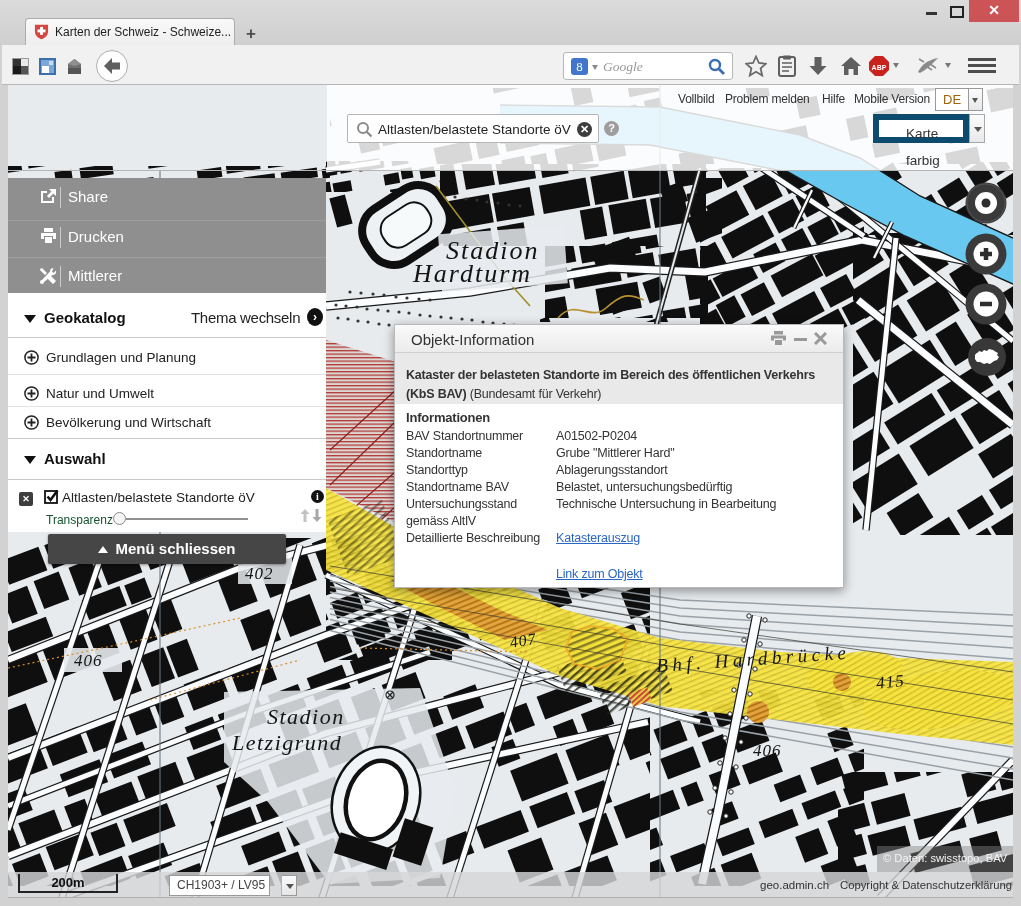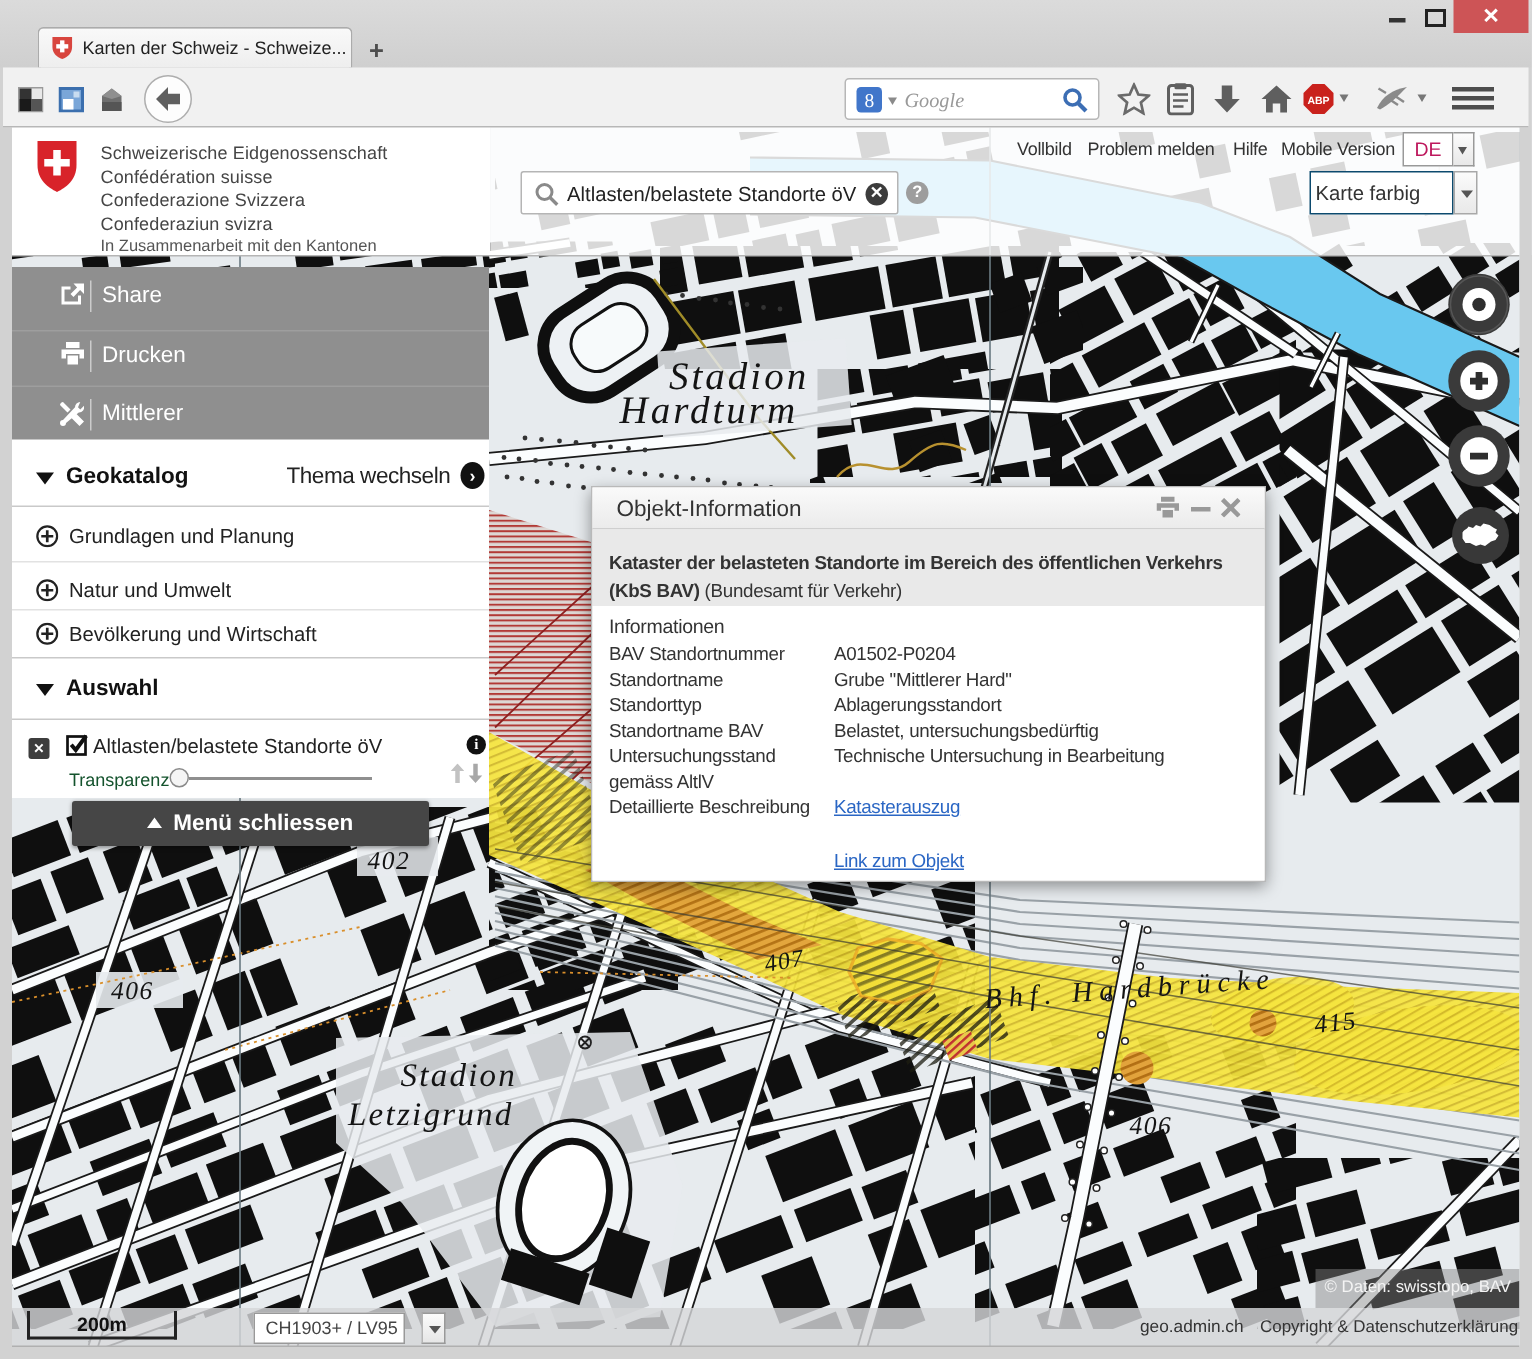--- a/index.html
+++ b/index.html
@@ -21,27 +21,27 @@
 #searchbar .g8{position:absolute;left:7px;top:5px;width:17px;height:17px;background:#4176ca;border-radius:3px;color:#fff;font-size:13px;text-align:center;line-height:17px;font-family:"Liberation Serif",serif}
 #searchbar .ph{position:absolute;left:39px;top:6px;font-style:italic;color:#999;font-size:13.5px;font-family:"Liberation Serif",serif}
 #hamburger{position:absolute;left:966px;top:13px;width:28px;height:16px}
 #hamburger div{height:3px;background:#4d4d4d;margin-bottom:3px}
 
 #page{position:absolute;left:8px;top:85px;width:1005px;height:813px;background:#e7ebee;overflow:hidden}
 #hdrleft{position:absolute;left:0px;top:0px;width:319px;height:85px;background:#fff;z-index:5}
 #hdrright{position:absolute;left:319px;top:0px;width:686px;height:85px;background:rgba(255,255,255,0.84);z-index:5}
 #hdrborder{position:absolute;left:0;top:85px;width:1005px;height:1px;background:#b5b5b5;z-index:6}
 .hlink{position:absolute;top:7px;font-size:12px;letter-spacing:-0.2px;color:#333;z-index:6;white-space:nowrap}
-#debox{position:absolute;left:927px;top:3px;width:34px;height:23px;border:1px solid #999;background:#fff;font-size:13px;color:#be185d;padding-left:7px;line-height:21px;z-index:6}
+#debox{position:absolute;left:927px;top:3px;width:34px;height:23px;border:1px solid #999;background:#fff;font-size:13px;color:#a16207;padding-left:7px;line-height:21px;z-index:6}
 #decaret{position:absolute;left:961px;top:3px;width:14px;height:23px;border:1px solid #999;border-left:none;background:linear-gradient(#fcfcfc,#e8e8e8);z-index:6}
 #searchfield{position:absolute;left:339px;top:29px;width:252px;height:29px;background:#fff;border:1px solid #b5b5b5;border-radius:2px;z-index:6}
 #searchfield .tx{position:absolute;left:30px;top:7px;font-size:13.5px;color:#222}
 #clearbtn{position:absolute;left:229px;top:7px;width:15px;height:15px;border-radius:50%;background:#3c3c3c;color:#fff;font-size:11px;line-height:14px;text-align:center;font-weight:bold}
 #helpbtn{position:absolute;left:596px;top:36px;width:15px;height:15px;border-radius:50%;background:#9d9d9d;color:#fff;font-size:11px;line-height:14px;text-align:center;font-weight:bold;z-index:6}
-#mapmode{position:absolute;left:865px;top:29px;width:96px;height:29px;background:#fff;border:1px solid #0c4a6e;font-size:13.5px;color:#333;line-height:27px;padding-left:3px;z-index:6}
+#mapmode{position:absolute;left:865px;top:29px;width:96px;height:29px;background:#fff;border:6px solid #0c4a6e;font-size:13.5px;color:#333;line-height:27px;padding-left:27px;z-index:6}
 #mapmodecaret{position:absolute;left:961px;top:29px;width:16px;height:29px;background:linear-gradient(#fbfbfb,#e9e9e9);border:1px solid #a8a8a8;z-index:6}
 .caretdown{position:absolute;width:0;height:0;border-left:4px solid transparent;border-right:4px solid transparent;border-top:5px solid #555}
 
 #graymenu{position:absolute;left:0px;top:93px;width:318px;height:118px;background:#8f8f8f;z-index:7}
 .gmrow{position:absolute;left:0;width:318px;height:39px;color:#fff;font-size:15px}
 .gmrow .lbl{position:absolute;left:60px;top:10px}
 .gmrow .bar{position:absolute;left:52px;top:9px;width:1px;height:21px;background:rgba(255,255,255,0.55)}
 .gmsep{position:absolute;left:0;width:318px;height:1px;background:#9e9e9e}
 #whitepanel{position:absolute;left:0px;top:208px;width:318px;height:239px;background:#fff;z-index:7}
 .tri-d{position:absolute;width:0;height:0;border-left:6px solid transparent;border-right:6px solid transparent;border-top:8px solid #111}
@@ -1652,29 +1652,20 @@
 <text x="413" y="282" font-family="Liberation Serif,serif" font-style="italic" font-size="26" fill="#141414" letter-spacing="2">Hardturm</text>
 <text x="267" y="724" font-family="Liberation Serif,serif" font-style="italic" font-size="22" fill="#141414" letter-spacing="1.5">Stadion</text>
 <text x="232" y="750" font-family="Liberation Serif,serif" font-style="italic" font-size="22" fill="#141414" letter-spacing="1.5">Letzigrund</text>
 <text x="656" y="665" font-family="Liberation Serif,serif" font-style="italic" font-size="19" fill="#141414" letter-spacing="4.5" transform="rotate(-4 758 658)">Bhf. Hardbrücke</text>
 <text x="74" y="666" font-family="Liberation Serif,serif" font-style="italic" font-size="17" fill="#141414" letter-spacing="1">406</text>
 <text x="245" y="579" font-family="Liberation Serif,serif" font-style="italic" font-size="17" fill="#141414" letter-spacing="1">402</text>
 <text x="509" y="645" font-family="Liberation Serif,serif" font-style="italic" font-size="16" fill="#141414" letter-spacing="1" transform="rotate(-10 527 637)">407</text>
 <text x="753" y="756" font-family="Liberation Serif,serif" font-style="italic" font-size="17" fill="#141414" letter-spacing="1">406</text>
 <text x="876" y="687" font-family="Liberation Serif,serif" font-style="italic" font-size="17" fill="#141414" letter-spacing="1" transform="rotate(-6 892 680)">415</text>
 </svg>
-<div id="hdrleft">
- <svg style="position:absolute;left:16px;top:8px" width="28" height="37" viewBox="0 0 28 37">
-          <path d="M1 1 h26 v16 c0 10-7 15-13 18 C8 32 1 27 1 17 Z" fill="#d8232a"></path>
-          <rect x="11.5" y="7" width="5" height="17" fill="#fff"></rect>
-          <rect x="5.5" y="13" width="17" height="5" fill="#fff"></rect>
-        </svg>
- <div style="position:absolute;left:59px;top:10px;font-size:12px;color:#454545;line-height:15.6px;letter-spacing:0.1px">Schweizerische Eidgenossenschaft<br>Confédération suisse<br>Confederazione Svizzera<br>Confederaziun svizra</div>
- <div style="position:absolute;left:59px;top:73px;font-size:11px;color:#555">In Zusammenarbeit mit den Kantonen</div>
-</div>
 <div id="hdrright"></div>
 <div id="hdrborder"></div>
 <span class="hlink" style="left:670px">Vollbild</span>
 <span class="hlink" style="left:717px">Problem melden</span>
 <span class="hlink" style="left:814px">Hilfe</span>
 <span class="hlink" style="left:846px">Mobile Version</span>
 <div id="debox">DE</div>
       <div id="decaret">
         <div class="caretdown" style="left:3px;top:9px;border-left-width:3.5px;border-right-width:3.5px"></div>
       </div>
@@ -1773,21 +1764,21 @@
             <path d="M0 4.5 h15 v5 h-3 v-2 H3 v2 H0 Z" fill="#999"></path>
             <rect x="4" y="9" width="7" height="5" fill="#999"></rect>
           </svg>
    <div style="position:absolute;left:399px;top:13px;width:13px;height:3px;background:#999"></div>
    <svg style="position:absolute;left:419px;top:7px" width="13" height="13" viewBox="0 0 13 13">
             <path d="M1 1 L12 12 M12 1 L1 12" stroke="#999" stroke-width="3"></path>
           </svg>
  </div>
  <div id="popupgray"><b>Kataster der belasteten Standorte im Bereich des öffentlichen Verkehrs<br>(KbS BAV)</b> (Bundesamt für Verkehr)</div>
  <div id="popupbody">
-  <span class="prow" style="top:6px;font-weight:normal;font-size:13px">Informationen</span>
+  <span class="prow" style="top:6px;font-weight:bold;font-size:13px">Informationen</span>
   <span class="prow" style="top:25px">BAV Standortnummer</span>
           <span class="pval" style="top:25px">A01502-P0204</span>
   <span class="prow" style="top:42px">Standortname</span>
           <span class="pval" style="top:42px">Grube "Mittlerer Hard"</span>
   <span class="prow" style="top:59px">Standorttyp</span>
           <span class="pval" style="top:59px">Ablagerungsstandort</span>
   <span class="prow" style="top:76px">Standortname BAV</span>
           <span class="pval" style="top:76px">Belastet, untersuchungsbedürftig</span>
   <span class="prow" style="top:93px">Untersuchungsstand</span>
           <span class="pval" style="top:93px">Technische Untersuchung in Bearbeitung</span>

